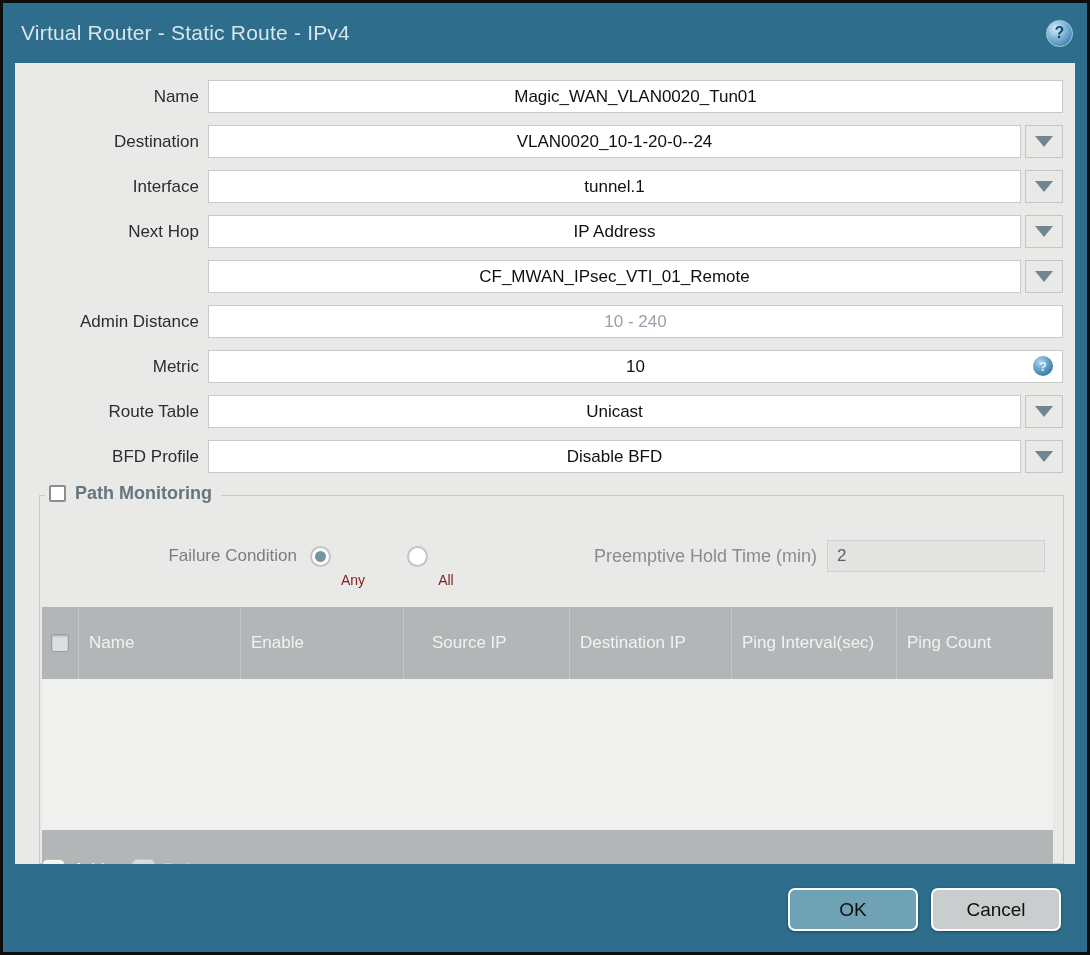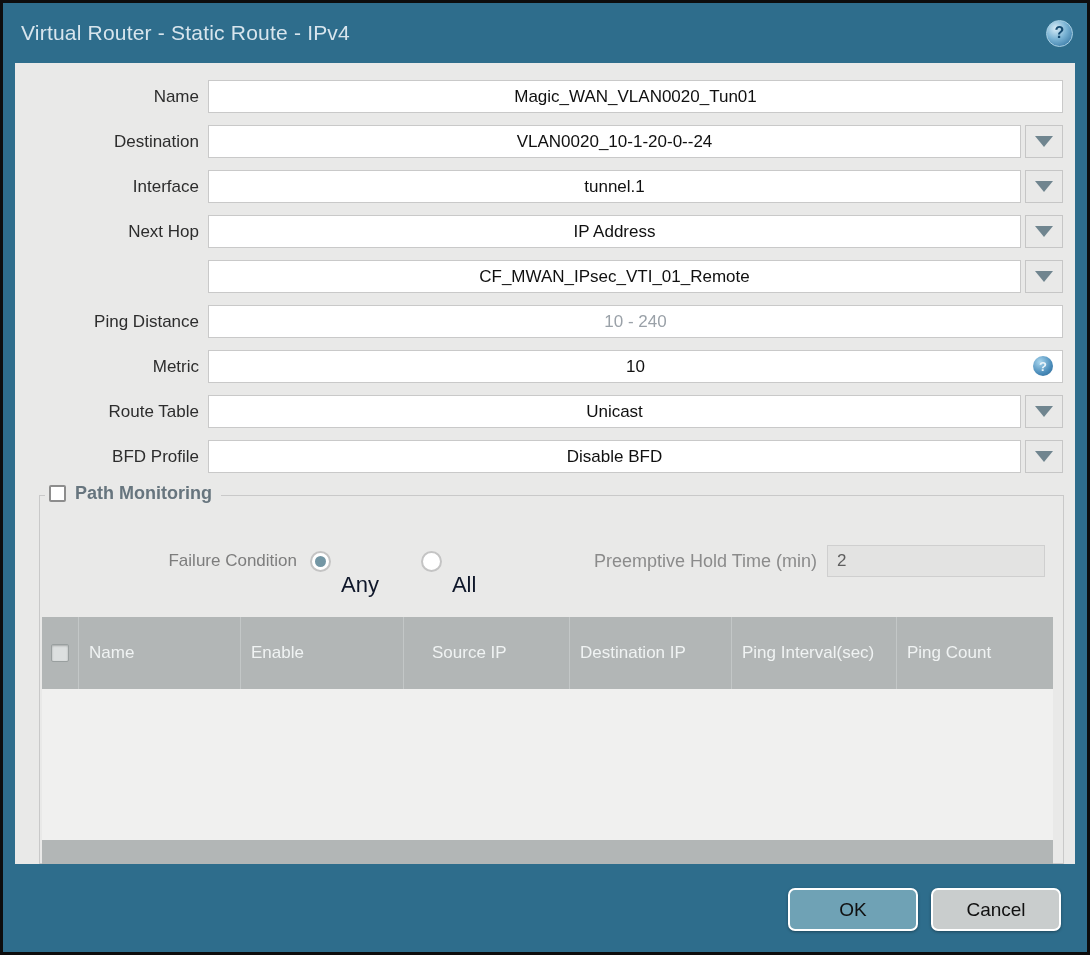--- a/index.html
+++ b/index.html
@@ -49,21 +49,21 @@
   }
   
   .pm {position:relative; margin:22px 11px 0 24px; height:369px; border:1px solid #c9c9c9;}
   .pm-legend {position:absolute; top:-13px; left:5px; background:#e9e9e8; padding:0 9px 0 4px; display:flex; align-items:center; gap:9px;}
   .pm-checkbox {width:17px; height:17px; background:#fff; border:2px solid #8d8d8d; border-radius:2px; cursor:pointer;}
   .pm-title {font-size:18px; font-weight:bold; color:#67757e;}
   .fc-row {display:flex; align-items:center; margin-top:28px;}
   .fc-label {width:270px; flex:none; text-align:right; color:#7d7d7d; font-size:17px; padding-right:13px;}
   .radio {width:21px; height:21px; border-radius:50%; background:#fff; border:2px solid #c4c4c4; position:relative; flex:none; margin-right:10px;}
   .radio.sel::after {content:""; position:absolute; inset:3px; border-radius:50%; background:#7396a4;}
-  .radio-label {font-size:22px; color:#0f172a; margin-right:42px;margin-top:48px;}
+  .radio-label {font-size:14px; color:#7f1d1d; margin-right:42px;margin-top:48px;}
   .pht-label {margin-left:auto; color:#8b8b8b; font-size:18px;}
   .pht-input {
     width:218px; height:32px; flex:none;
     background:#e3e3e2; border:1px solid #cfcfcf;
     color:#5e5e5e; font-size:17px; font-family:inherit; padding:0 9px;
     margin-left:10px; margin-right:18px; outline:none;
   }
   
   .tbl {margin:19px 10px 0 2px; display:flex; flex-direction:column;}
   .thead {display:flex; background:#b2b6b6; height:72px; color:#f0f3f3; font-size:17px;}
@@ -151,21 +151,21 @@
       <span class="lbl"></span>
       <div class="fieldwrap">
         <input class="txt" type="text" value="CF_MWAN_IPsec_VTI_01_Remote" style="">
         <span class="dd">
             <span class="tri"></span>
           </span>
       </div>
     </div>
 
     <div class="row">
-      <span class="lbl">Ping Distance</span>
+      <span class="lbl">Admin Distance</span>
       <div class="fieldwrap">
         <input class="txt" type="text" placeholder="10 - 240" style="">
       </div>
     </div>
 
     <div class="row">
       <span class="lbl">Metric</span>
       <div class="fieldwrap">
         <input class="txt" type="text" value="10" style="">
         <span class="metric-info">?</span>

